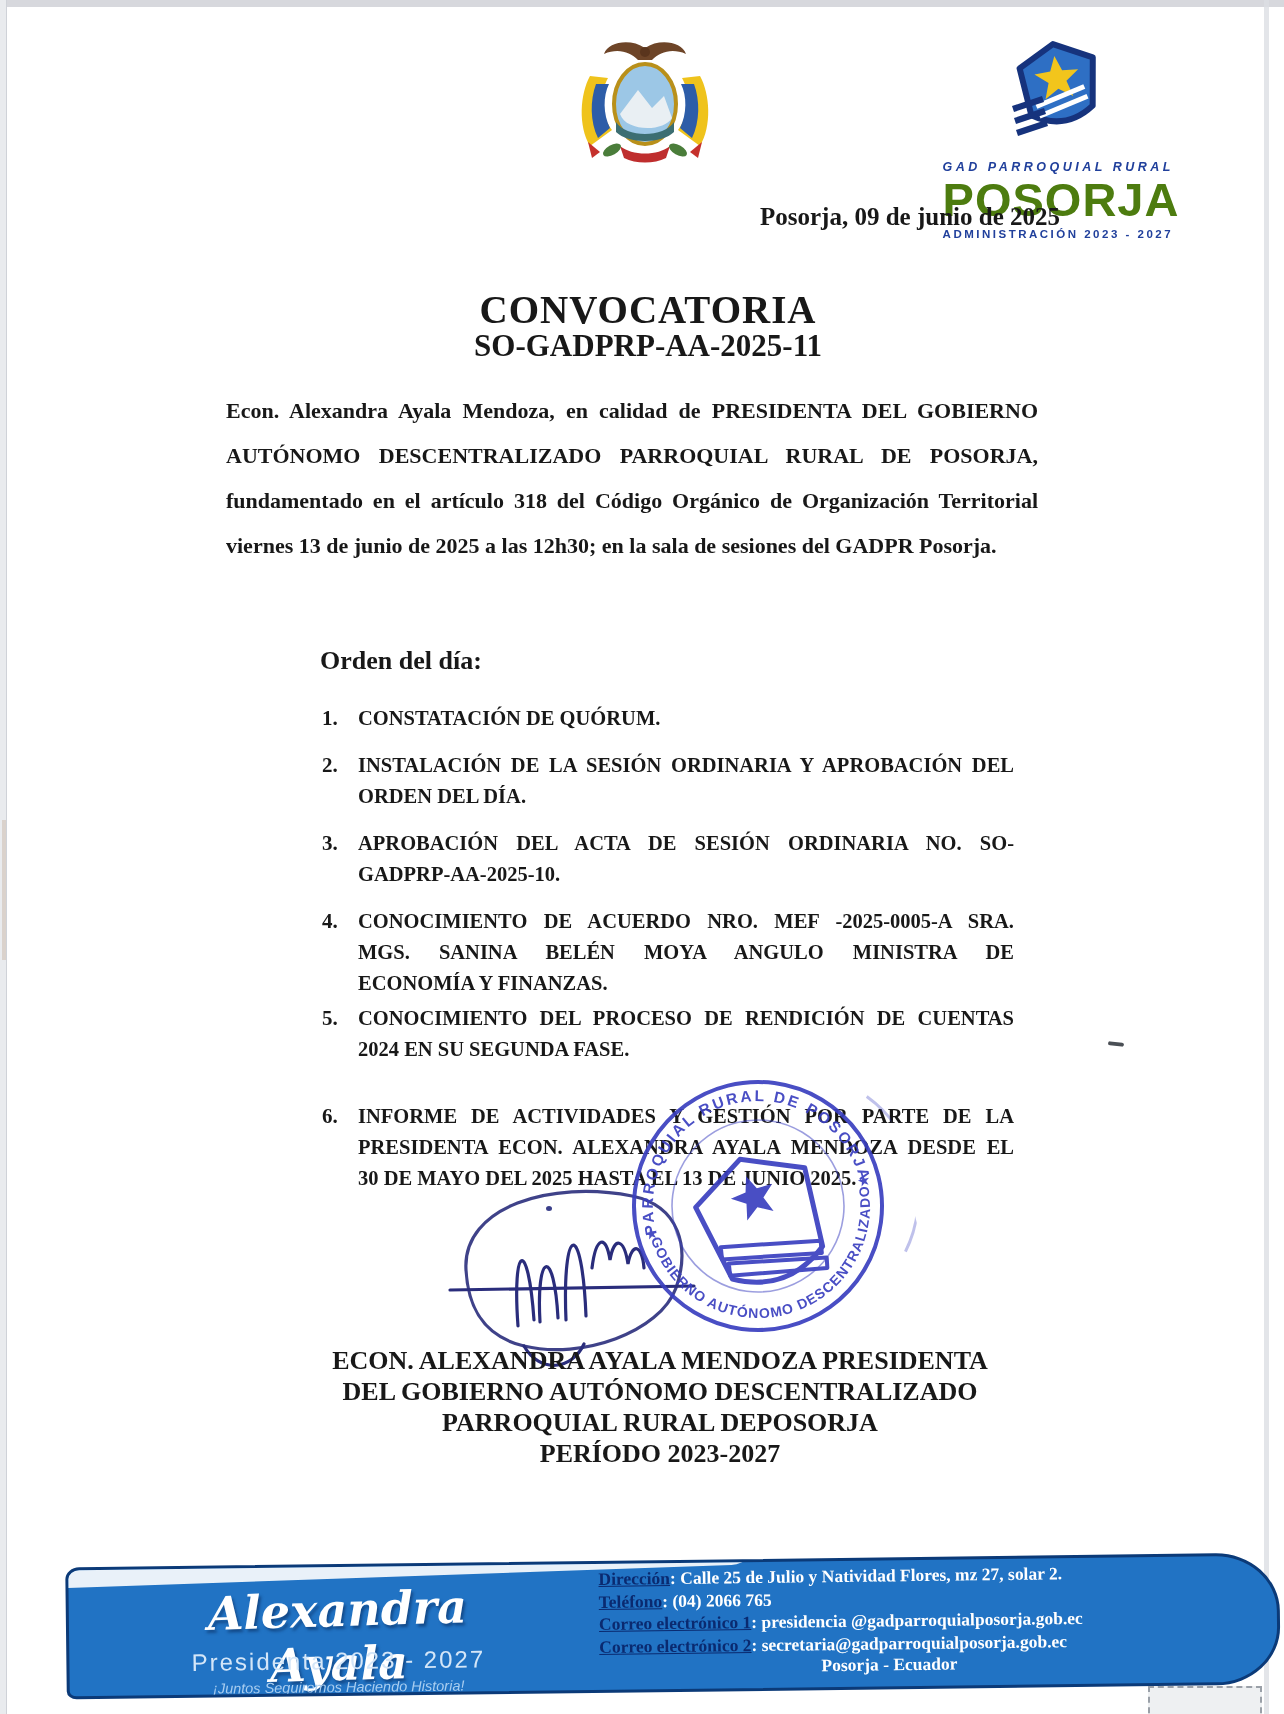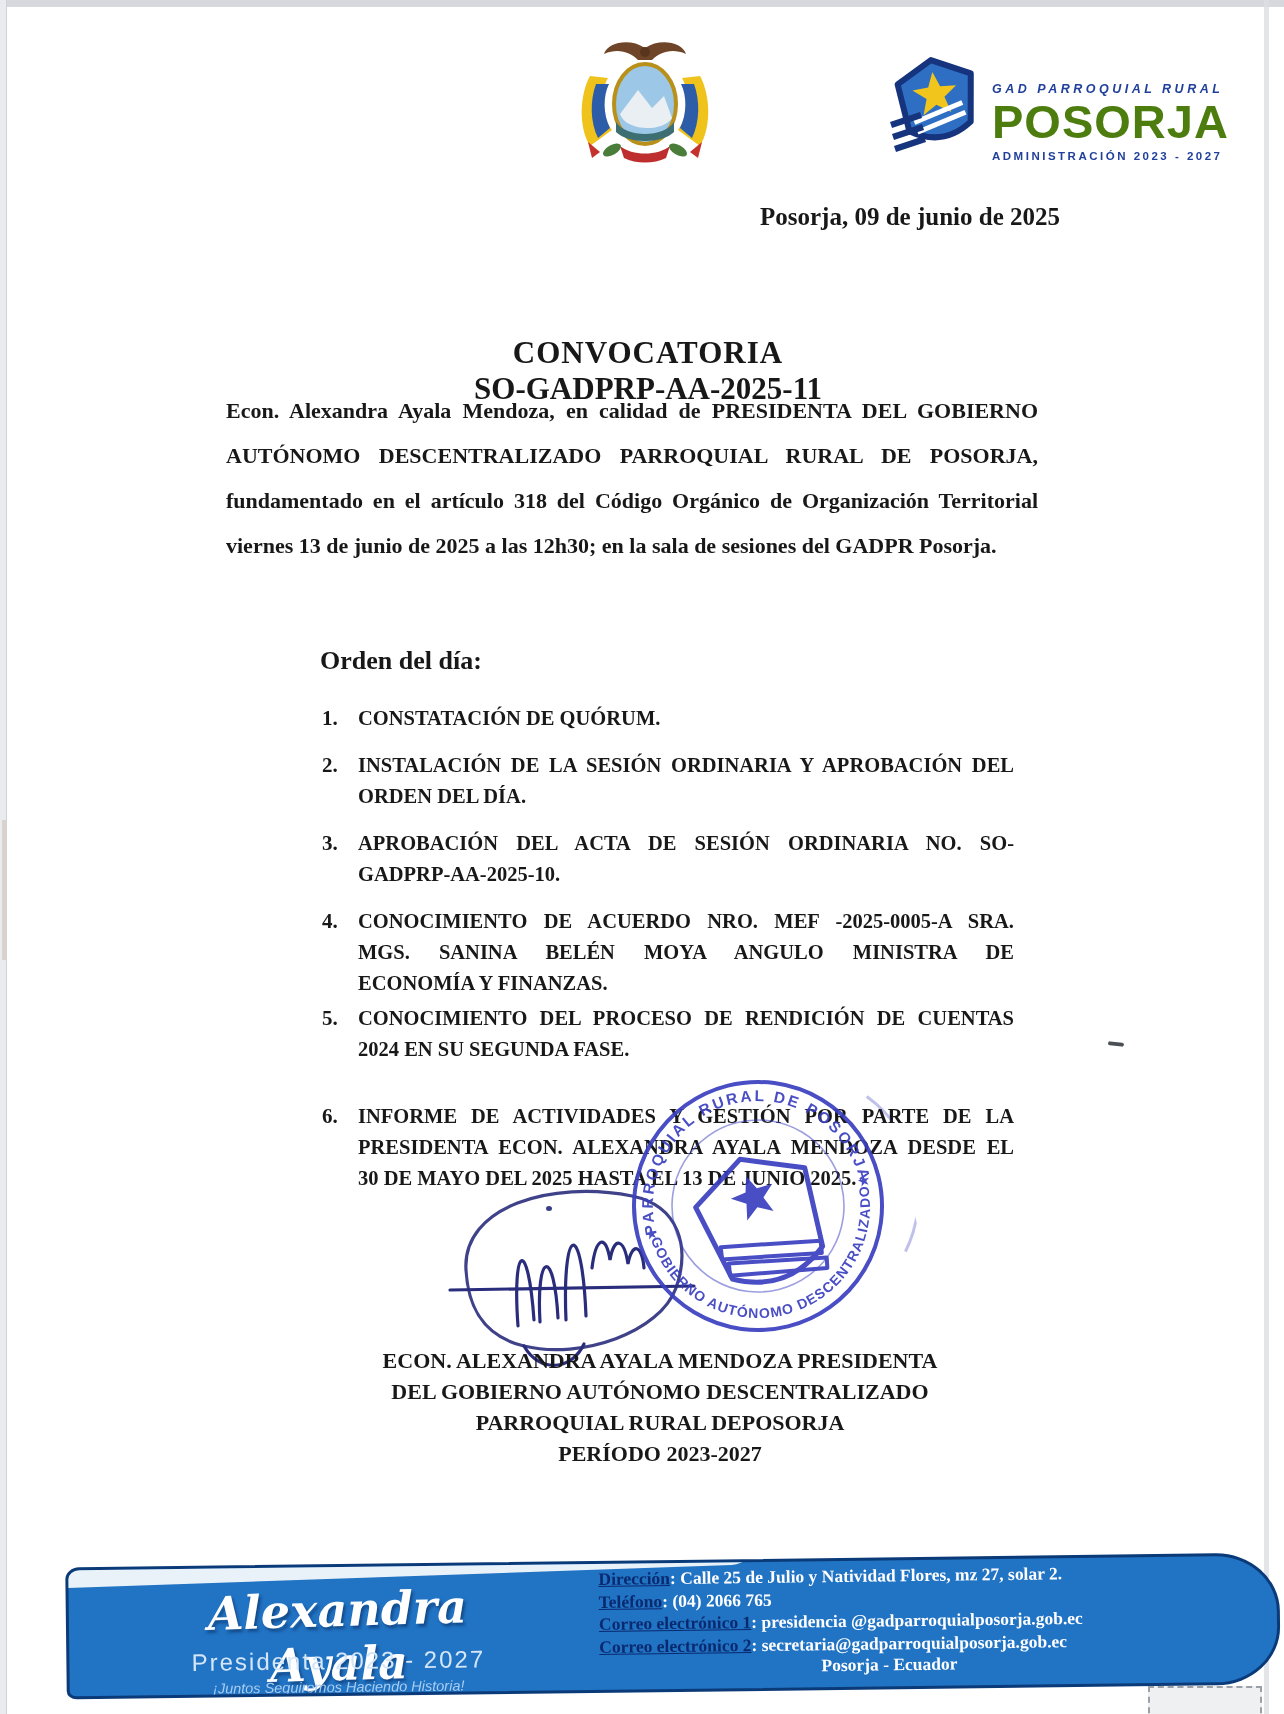--- a/index.html
+++ b/index.html
@@ -9,31 +9,31 @@
   .edge-top{position:absolute;left:0;top:0;width:100%;height:7px;background:#d7d8dd;}
   .edge-left{position:absolute;left:0;top:0;width:6px;height:100%;background:#e9ebee;border-right:1px solid #cfd2d8;}
   .edge-right{position:absolute;left:1264px;top:0;width:5px;height:100%;background:#dcdee3;opacity:.8;}
   .smudge{position:absolute;left:2px;top:820px;width:4px;height:140px;background:rgba(165,125,85,.22);}
   .dash-artifact{position:absolute;left:1108px;top:1042px;width:16px;height:4px;background:#4a4f55;transform:rotate(6deg);border-radius:2px;}
   .ink-dot{position:absolute;left:546px;top:1206px;width:6px;height:5px;background:#3a3f8a;border-radius:50%;}
   .corner-box{position:absolute;left:1148px;top:1686px;width:110px;height:34px;background:#eef0f2;border:2px dashed #9aa0a8;}
 
   
   .coat{position:absolute;left:560px;top:34px;width:170px;height:132px;}
-  .logo{position:absolute;left:886px;top:34px;width:340px;height:128px;display:flex;align-items:flex-end;}
+  .logo{position:absolute;left:886px;top:34px;width:340px;height:128px;display:flex;align-items:center;flex-direction:column;}
   .logo-icon{width:96px;height:112px;flex:0 0 auto;}
   .logo-text{margin-left:10px;padding-top:14px;font-family:"Liberation Sans",sans-serif;color:#21409c;}
   .logo-top{font-size:12.5px;font-weight:bold;letter-spacing:3.5px;font-style:italic;}
   .logo-name{font-size:47px;font-weight:bold;letter-spacing:1px;line-height:48px;margin-top:2px;color:#4d7c0f;}
   .logo-bottom{font-size:11.5px;font-weight:bold;letter-spacing:2.5px;margin-top:4px;}
 
   .date-line{position:absolute;left:640px;top:203px;width:420px;text-align:right;
              font-size:25px;font-weight:bold;}
   .title-block{position:absolute;left:242px;top:292px;width:812px;text-align:center;font-weight:bold;}
-  .title-main{font-size:31px;letter-spacing:1px;line-height:36px;margin-top:43px;}
+  .title-main{font-size:39px;letter-spacing:1px;line-height:36px;}
   .title-sub{font-size:31px;line-height:36px;}
 
   .intro{position:absolute;left:226px;top:388px;width:812px;font-size:22px;font-weight:bold;line-height:45px;}
   .intro .jl{display:block;text-align:justify;text-align-last:justify;}
   .intro .ll{display:block;text-align:left;}
 
   .orden-heading{position:absolute;left:320px;top:646px;font-size:26px;font-weight:bold;}
 
   .orden-list{position:absolute;left:322px;top:703px;width:692px;list-style:none;margin:0;padding:0;}
   .orden-list li{position:relative;padding-left:36px;font-size:20.5px;font-weight:bold;line-height:31px;margin-bottom:16px;}
@@ -42,21 +42,21 @@
   .li-num{position:absolute;left:0;top:0;font-size:21px;font-weight:bold;}
   .tl{display:block;}
   .jl2{text-align:justify;text-align-last:justify;}
   .ll2{text-align:left;}
 
   
   .stamp{position:absolute;left:608px;top:1056px;width:300px;height:300px;opacity:.92;transform:rotate(-14deg);}
   .signature{position:absolute;left:432px;top:1148px;width:300px;height:230px;}
 
   .sig-block{position:absolute;left:280px;top:1345px;width:760px;text-align:center;
-             font-size:22px;font-weight:bold;line-height:31px;}
+             font-size:26px;font-weight:bold;line-height:31px;}
 
   
   .banner{position:absolute;left:66px;top:1560px;width:1208px;height:126px;background:#2173c4;
           border:3px solid #0b3a78;transform:rotate(-0.7deg);
           border-radius:14px 64px 64px 10px / 12px 58px 58px 8px;overflow:hidden;}
   .banner::before{content:"";position:absolute;left:-12px;top:-16px;width:58%;height:26px;
           background:rgba(255,255,255,.9);transform:rotate(-1.3deg);border-radius:0 0 60px 14px;}
   .f-name{position:absolute;left:64px;top:16px;width:410px;text-align:center;color:#ffffff;
           font-family:"DejaVu Serif",serif;font-style:italic;font-weight:bold;font-size:46px;
           transform:rotate(-1deg);text-shadow:2px 3px 3px rgba(8,40,90,.55);}

